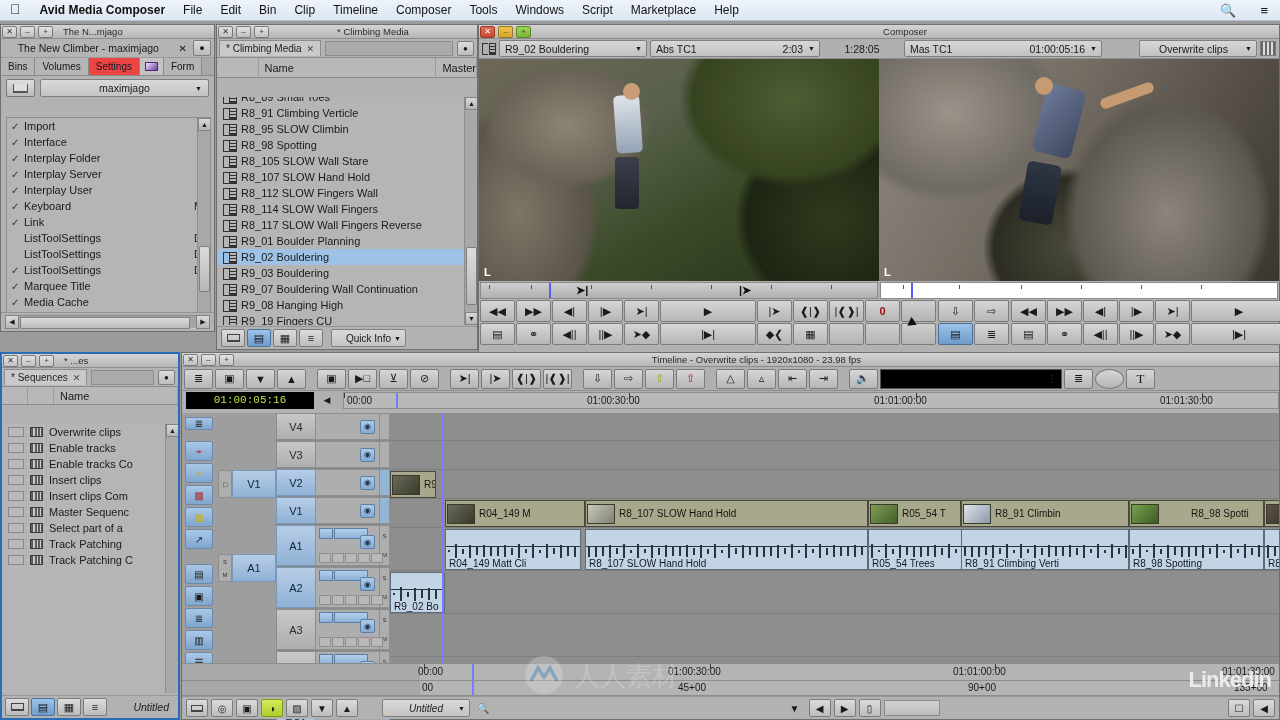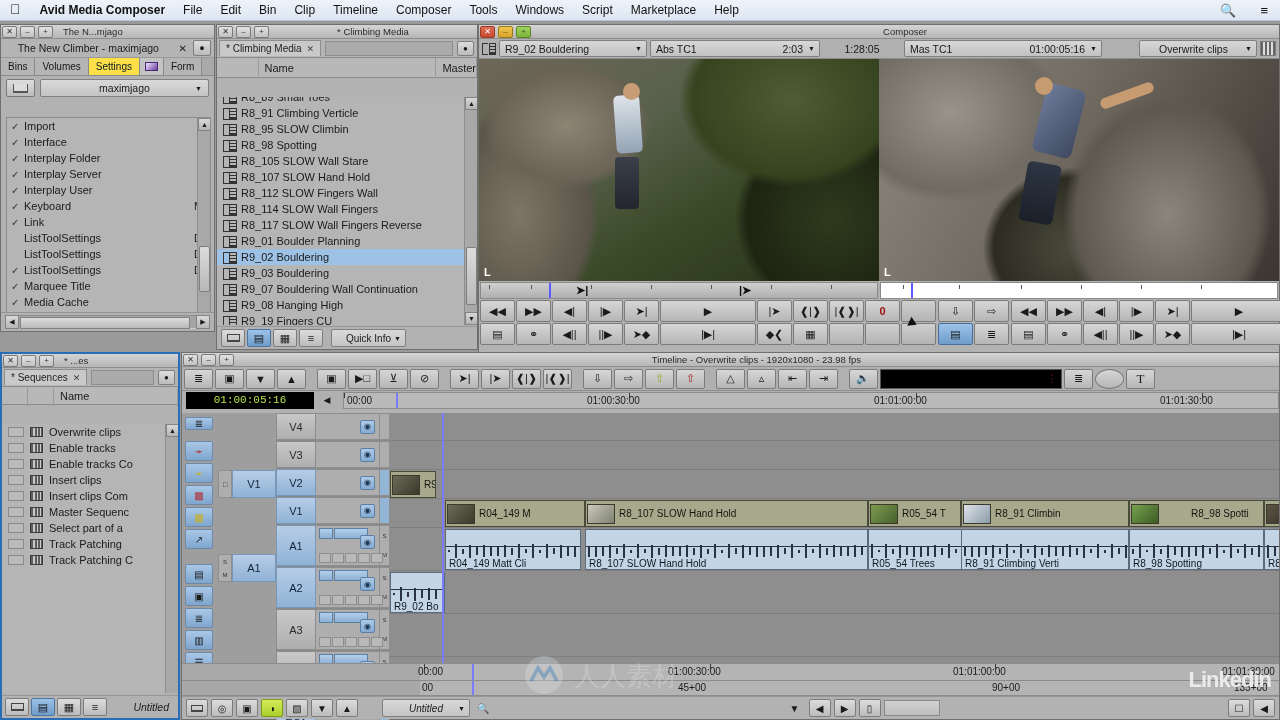--- a/index.html
+++ b/index.html
@@ -77,21 +77,21 @@
   .proj-btn {
     width:18px;height:16px;border:1px solid #7c7c7c;border-radius:2px;
     background:linear-gradient(#dcdcdc,#bababa);
     display:flex;align-items:center;justify-content:center;font-size:9px;
   }
   .proj-tabs { height:18px; display:flex; background:#a9a9a9; border-bottom:1px solid #8a8a8a; }
   .ptab {
     padding:0 7px; display:flex; align-items:center; font-size:10px;
     border-right:1px solid #8a8a8a; background:#b5b5b5; color:#161616;
   }
-  .ptab.active { background:#fde047; color:#0a1a2c; }
+  .ptab.active { background:#ef4444; color:#0a1a2c; }
   .ptab.icon { padding:0 5px; background:#c3c3c3; }
   .ptab.icon span { display:block; width:13px;height:9px; background:linear-gradient(135deg,#f0e6ff,#6b3fa0); border:1px solid #4b2b73;}
   .proj-row2 { height:24px; display:flex; align-items:center; gap:5px; padding:3px 5px; background:#b2b2b2;}
   .btn-sq {
     width:29px;height:18px;border:1px solid #797979;border-radius:2px;
     background:linear-gradient(#dedede,#bcbcbc);
     display:flex;align-items:center;justify-content:center;
   }
   .btn-sq i { display:block; width:15px;height:9px; border:1px solid #555; border-top:none; border-bottom:2px solid #555; background:#ddd;}
   .combo {
@@ -1239,21 +1239,21 @@
         <div class="rtick" style="left:813px"></div>
         <div class="rlabel" style="left:771px;top:2px;">01:01:00:00</div>
 
         <div class="rlabel" style="left:1040px;top:2px;">01:01:30:00</div>
         <div style="position:absolute;left:290px;top:0;bottom:0;width:2px;background:#7b7bff;"></div>
       </div>
       <div class="foot-ruler2">
         <div style="position:absolute;left:0;top:0;bottom:0;width:238px;background:#a8a8a8;"></div>
         <div class="rlabel" style="left:240px;top:1px;">00</div>
         <div class="rlabel" style="left:496px;top:1px;">45+00</div>
-        <div class="rlabel" style="left:786px;top:1px;margin-left:24px;">90+00</div>
+        <div class="rlabel" style="left:786px;top:1px;">90+00</div>
         <div class="rlabel" style="left:1052px;top:1px;">135+00</div>
         <div style="position:absolute;left:290px;top:0;bottom:0;width:2px;background:#7b7bff;"></div>
       </div>
 
       <div class="tl-bottombar">
         <div class="bb">
             <i style="display:block;width:12px;height:7px;border:1px solid #444;border-bottom:2px solid #444;"></i>
           </div>
         <div class="bb">◎</div>
         <div class="bb">▣</div>

